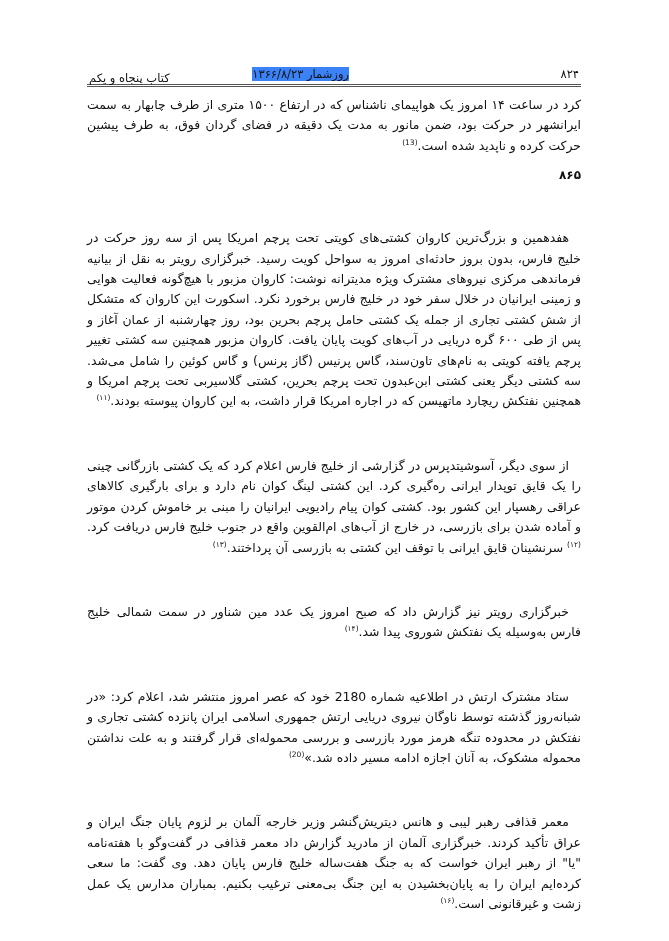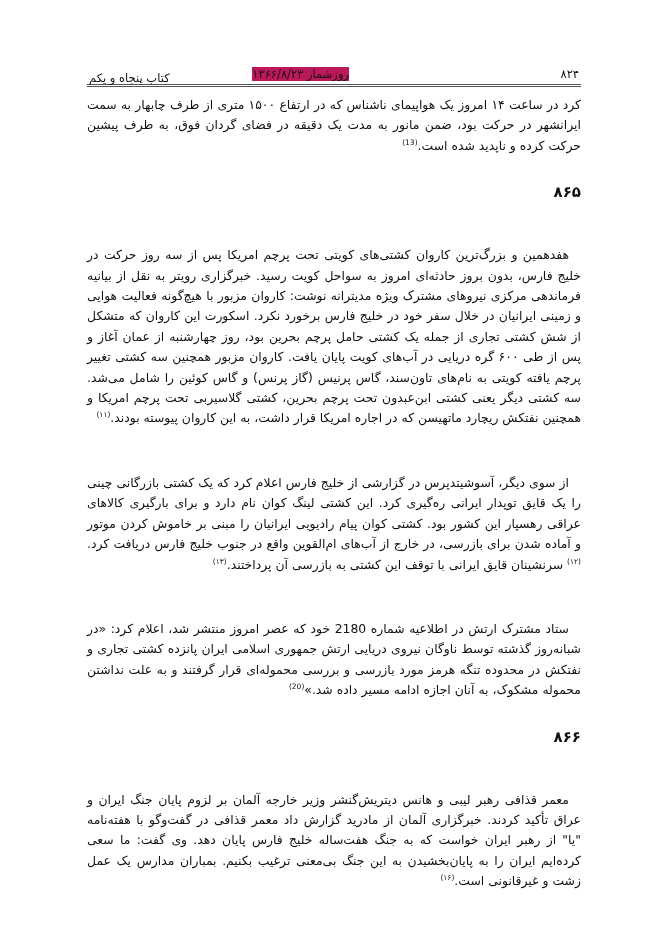--- a/index.html
+++ b/index.html
@@ -31,21 +31,21 @@
     .header .page-num {
       position: absolute;
       right: 2px;
       top: 5px;
       text-align: center;
     }
     .header .date {
       position: absolute;
       right: 232px;
       top: 5px;
-      background: #be185d;
+      background: #3b82f6;
     }
     .header .book-title {
       position: absolute;
       left: 2px;
       top: 9px;
     }
     .body-text {
       margin-top: 8px;
       font-size: 12.4px;
       line-height: 20.4px;
@@ -54,22 +54,22 @@
     }
     p {
       margin: 0;
     }
     p.indent {
       text-indent: 12px;
       margin-top: 44px;
     }
     .entry-num {
       font-weight: bold;
-      font-size: 15px;
-      margin-top: 27px;
+      font-size: 12px;
+      margin-top: 10px;
       line-height: 18px;
     }
     sup {
       font-size: 7.5px;
       line-height: 0;
       vertical-align: 5px;
     }
   </style>
 </head>
 <body>
@@ -85,21 +85,21 @@
   <div class="body-text">
 
     <p><span>کرد در ساعت ۱۴ امروز یک هواپیمای ناشناس که در ارتفاع ۱۵۰۰ متری از طرف چابهار به سمت ایرانشهر در حرکت بود، ضمن مانور به مدت یک دقیقه در فضای گردان فوق، به طرف پیشین حرکت کرده و ناپدید شده است.</span><sup>(13)</sup></p>
 
     <div class="entry-num">۸۶۵</div>
 
     <p class="indent"><span>هفدهمین و بزرگ‌ترین کاروان کشتی‌های کویتی تحت پرچم امریکا پس از سه روز حرکت در خلیج فارس، بدون بروز حادثه‌ای امروز به سواحل کویت رسید. خبرگزاری رویتر به نقل از بیانیه فرماندهی مرکزی نیروهای مشترک ویژه مدیترانه نوشت: کاروان مزبور با هیچ‌گونه فعالیت هوایی و زمینی ایرانیان در خلال سفر خود در خلیج فارس برخورد نکرد. اسکورت این کاروان که متشکل از شش کشتی تجاری از جمله یک کشتی حامل پرچم بحرین بود، روز چهارشنبه از عمان آغاز و پس از طی ۶۰۰ گره دریایی در آب‌های کویت پایان یافت. کاروان مزبور همچنین سه کشتی تغییر پرچم یافته کویتی به نام‌های تاون‌سند، گاس پرنیس (گاز پرنس) و گاس کوئین را شامل می‌شد. سه کشتی دیگر یعنی کشتی ابن‌عبدون تحت پرچم بحرین، کشتی گلاسیربی تحت پرچم امریکا و همچنین نفتکش ریچارد ماتهیسن که در اجاره امریکا قرار داشت، به این کاروان پیوسته بودند.</span><sup>(۱۱)</sup></p>
 
     <p class="indent"><span>از سوی دیگر، آسوشیتدپرس در گزارشی از خلیج فارس اعلام کرد که یک کشتی بازرگانی چینی را یک قایق توپدار ایرانی ره‌گیری کرد. این کشتی لینگ کوان نام دارد و برای بارگیری کالاهای عراقی رهسپار این کشور بود. کشتی کوان پیام رادیویی ایرانیان را مبنی بر خاموش کردن موتور و آماده شدن برای بازرسی، در خارج از آب‌های ام‌القوین واقع در جنوب خلیج فارس دریافت کرد.</span><sup>(۱۲)</sup><span> سرنشینان قایق ایرانی با توقف این کشتی به بازرسی آن پرداختند.</span><sup>(۱۳)</sup></p>
 
+    <p class="indent"><span>خبرگزاری رویتر نیز گزارش داد که صبح امروز یک عدد مین شناور در سمت شمالی خلیج فارس به‌وسیله یک نفتکش شوروی پیدا شد.</span><sup>(۱۴)</sup></p>
 
     <p class="indent"><span>ستاد مشترک ارتش در اطلاعیه شماره 2180 خود که عصر امروز منتشر شد، اعلام کرد: «در شبانه‌روز گذشته توسط ناوگان نیروی دریایی ارتش جمهوری اسلامی ایران پانزده کشتی تجاری و نفتکش در محدوده تنگه هرمز مورد بازرسی و بررسی محموله‌ای قرار گرفتند و به علت نداشتن محموله مشکوک، به آنان اجازه ادامه مسیر داده شد.»</span><sup>(20)</sup></p>
 
-    <div class="entry-num">۸۶۶</div>
 
     <p class="indent"><span>معمر قذافی رهبر لیبی و هانس دیتریش‌گنشر وزیر خارجه آلمان بر لزوم پایان جنگ ایران و عراق تأکید کردند. خبرگزاری آلمان از مادرید گزارش داد معمر قذافی در گفت‌وگو با هفته‌نامه "یا" از رهبر ایران خواست که به جنگ هفت‌ساله خلیج فارس پایان دهد. وی گفت: ما سعی کرده‌ایم ایران را به پایان‌بخشیدن به این جنگ بی‌معنی ترغیب بکنیم. بمباران مدارس یک عمل زشت و غیرقانونی است.</span><sup>(۱۶)</sup></p>
 
   </div>
 </div>
 
 </body></html>

